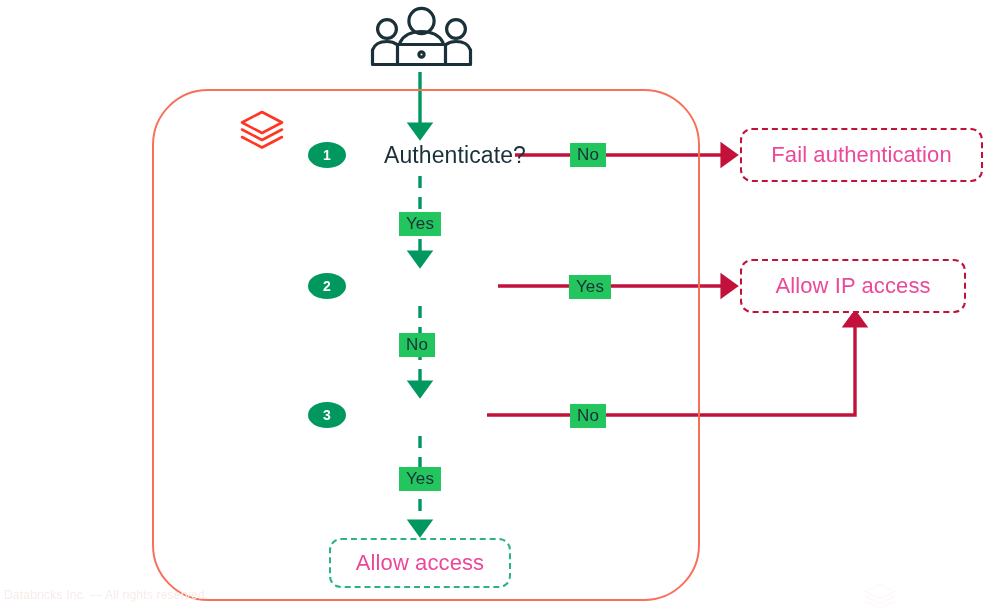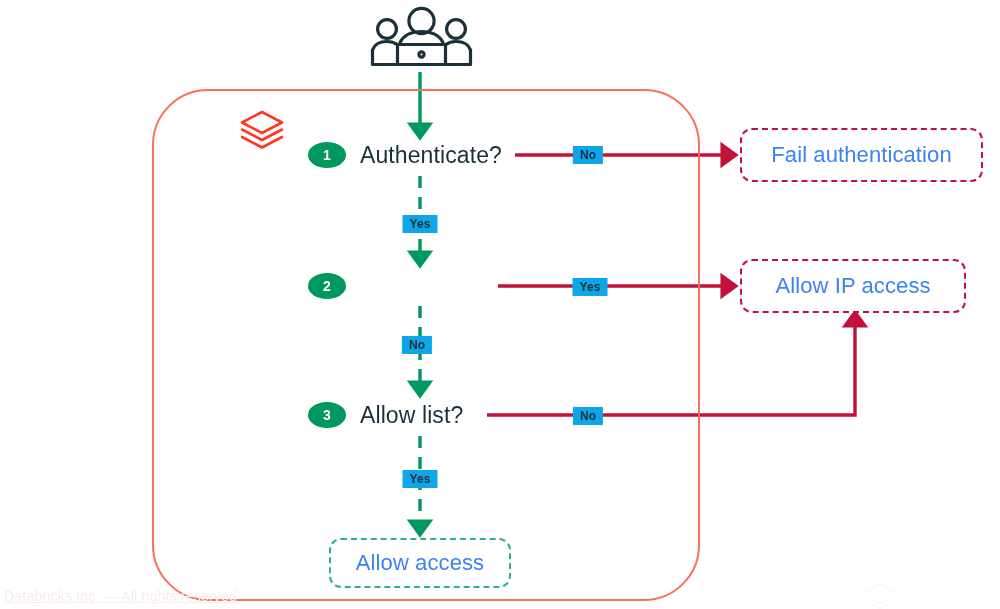--- a/index.html
+++ b/index.html
@@ -64,70 +64,69 @@
     display: flex;
     align-items: center;
     justify-content: center;
     flex: 0 0 auto;
   }
   .step-label {
     font-size: 23px;
     color: #1b3139;
     white-space: nowrap;
     letter-spacing: 0.1px;
+    margin-left: 24px;
   }
 
   
   .edge-label {
     position: absolute;
-    font-size: 12px;
+    font-size: 17px;
     color: #1b3139;
-    background: #0ea5e9;
+    background: #22c55e;
     padding: 2px 7px;
     white-space: nowrap;
     transform: translate(-50%, -50%);
     letter-spacing: 0.1px;
-    font-weight: bold;
   }
 
   
   .term-box {
     position: absolute;
     box-sizing: border-box;
     border-radius: 12px;
     display: flex;
     align-items: center;
     justify-content: center;
     font-size: 22px;
-    color: #3b82f6;
+    color: #ec4899;
     background: #ffffff;
     white-space: nowrap;
     letter-spacing: 0.1px;
   }
   .term-fail {
     border: 2px dashed #c2113b;
   }
   .term-allow {
     border: 2px dashed #2bb47e;
   }
 
   
   .users-icon { position: absolute; left: 364px; top: 6px; }
   .logo-icon  { position: absolute; left: 238px; top: 108px; }
 
   
   .wm-text {
     position: absolute;
     left: 4px;
     top: 588px;
-    font-size: 14px;
+    font-size: 12px;
     color: #f6ece9;
     white-space: nowrap;
     letter-spacing: 0.2px;
-    text-decoration: underline;
   }
   .wm-logo {
     position: absolute;
     left: 862px;
     top: 582px;
     opacity: 0.35;
   }
 </style>
 </head>
 <body>
@@ -213,21 +212,20 @@
       <div class="step-badge">1</div>
       <div class="step-label">Authenticate?</div>
     </div>
 
     <div class="step-row" style="left:308px; top:268px;">
       <div class="step-badge">2</div>
     </div>
 
     <div class="step-row" style="left:308px; top:397px;">
       <div class="step-badge">3</div>
-      <div class="step-label">Allow list?</div>
     </div>
 
     <div class="edge-label" style="left:588px; top:155px;">No</div>
     <div class="edge-label" style="left:590px; top:287px;">Yes</div>
     <div class="edge-label" style="left:588px; top:416px;">No</div>
 
     <div class="edge-label" style="left:420px; top:224px;">Yes</div>
     <div class="edge-label" style="left:417px; top:345px;">No</div>
     <div class="edge-label" style="left:420px; top:479px;">Yes</div>
 

